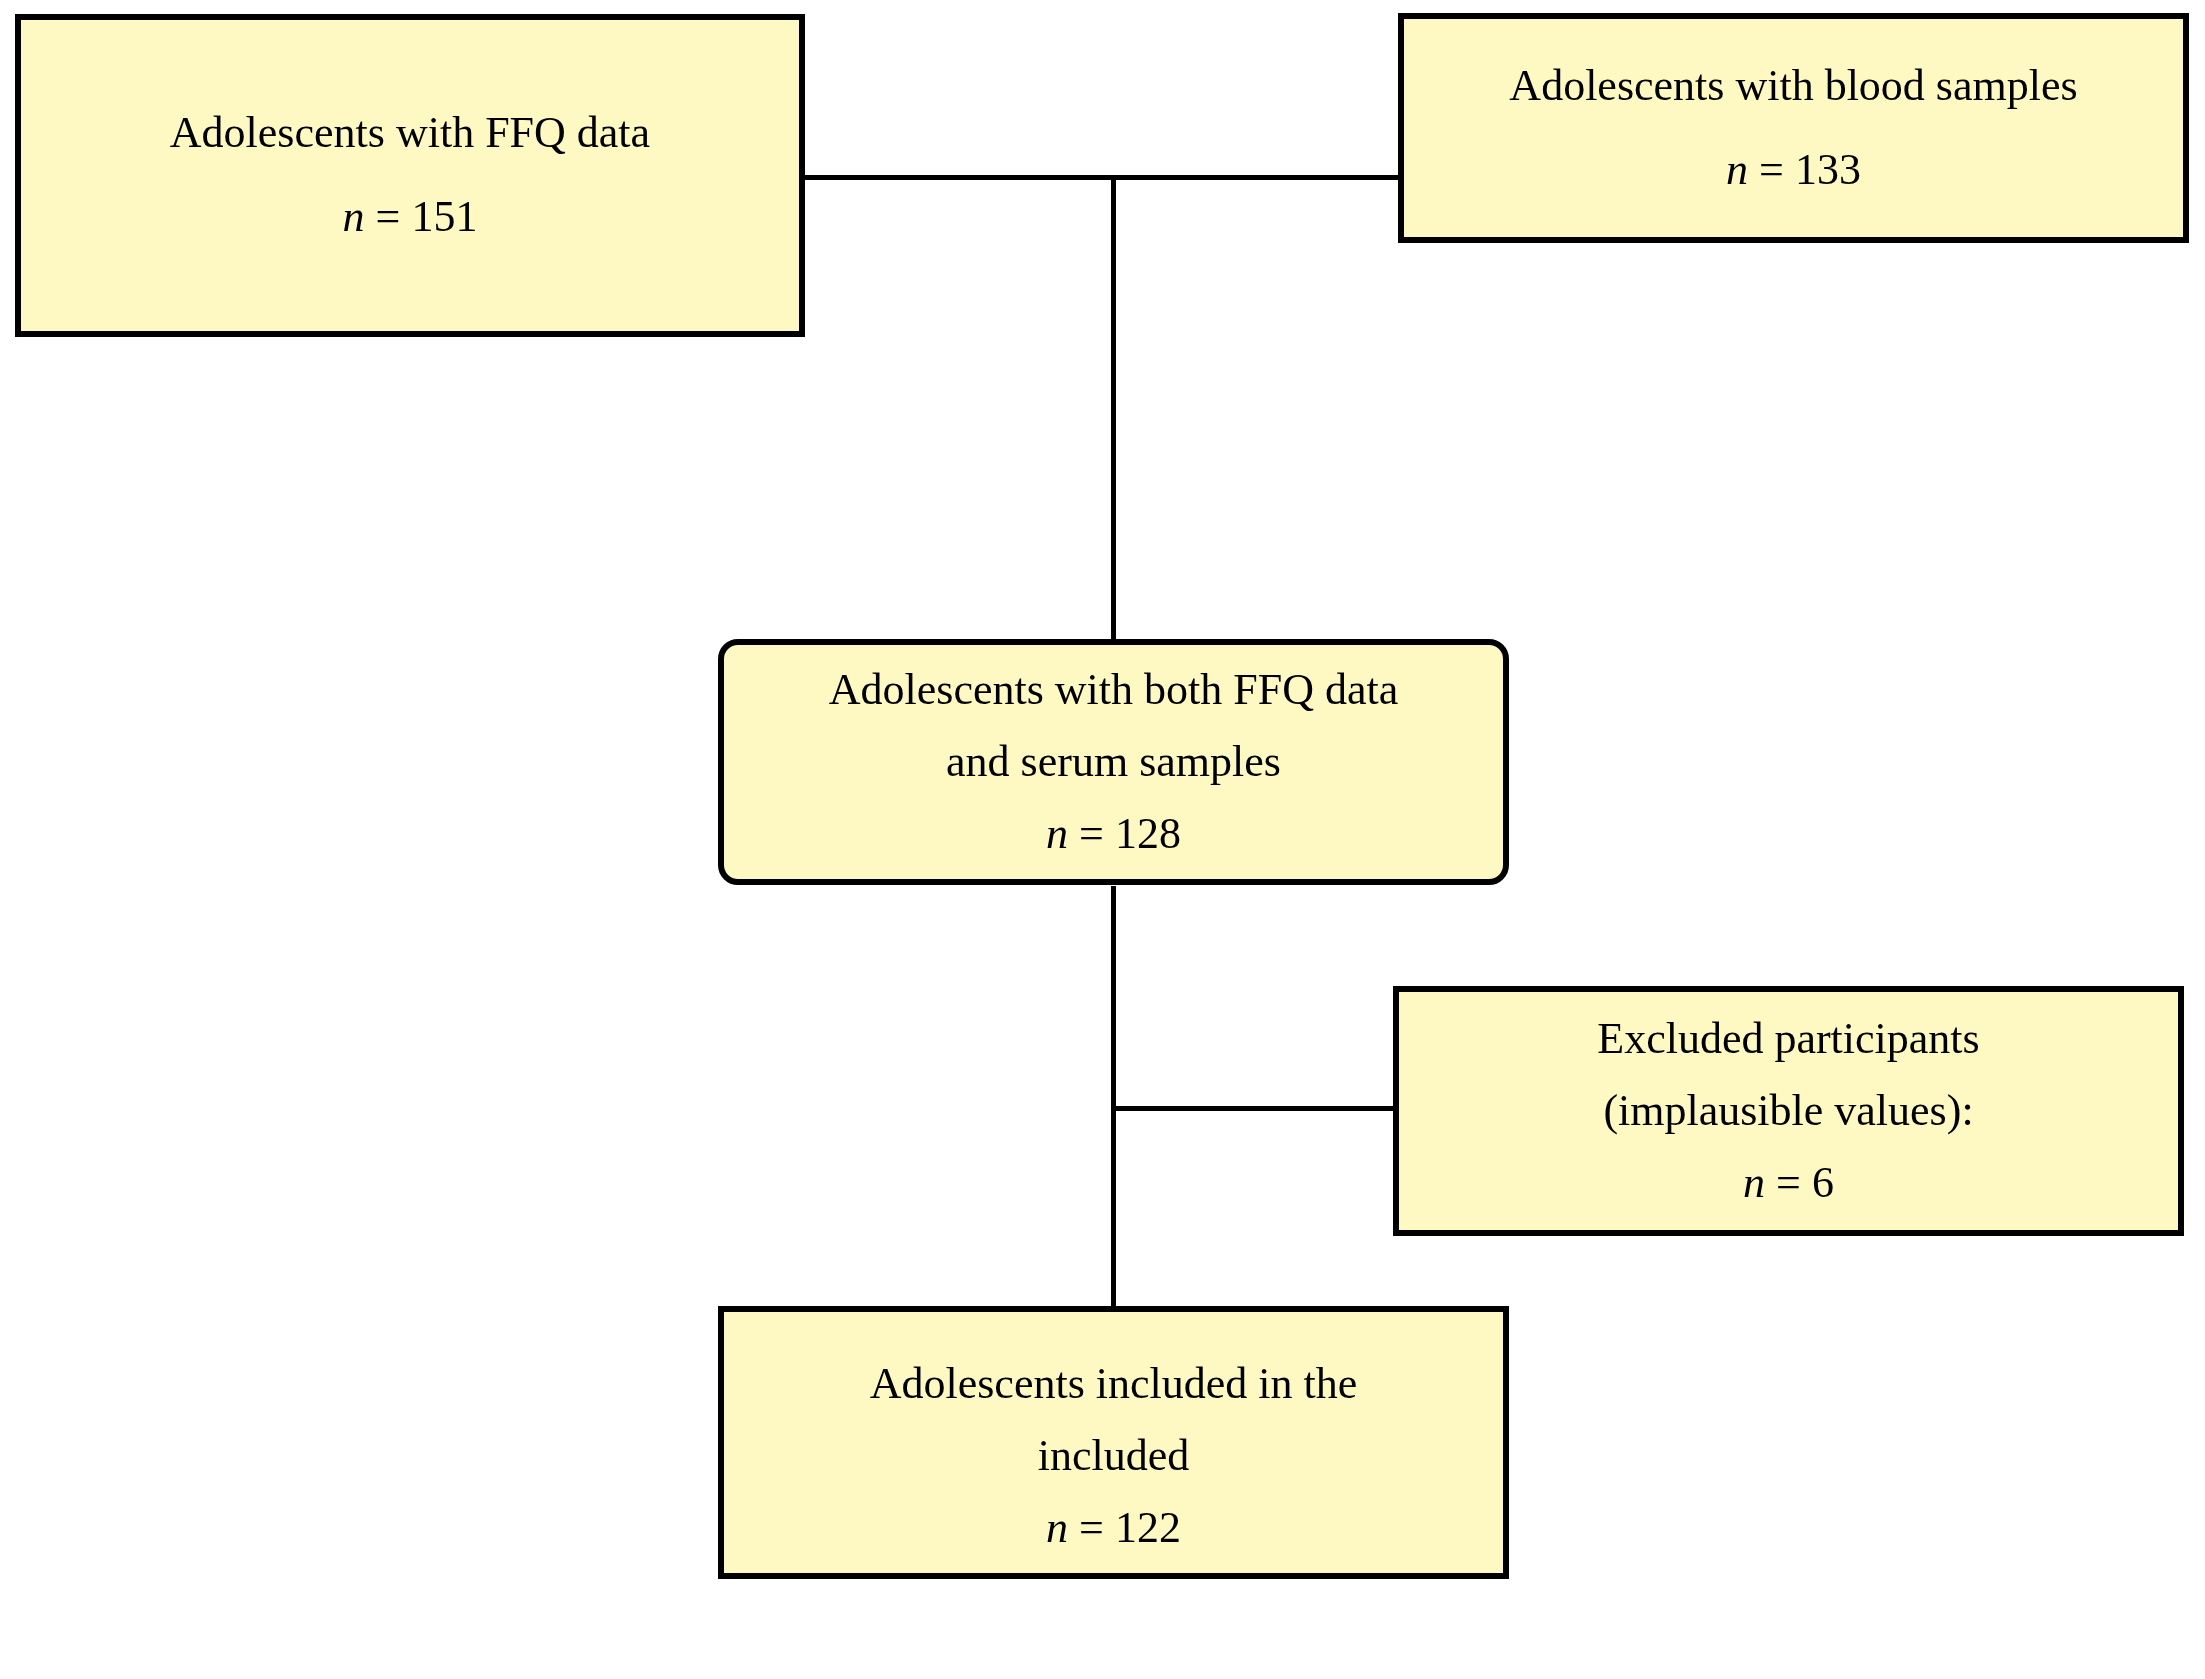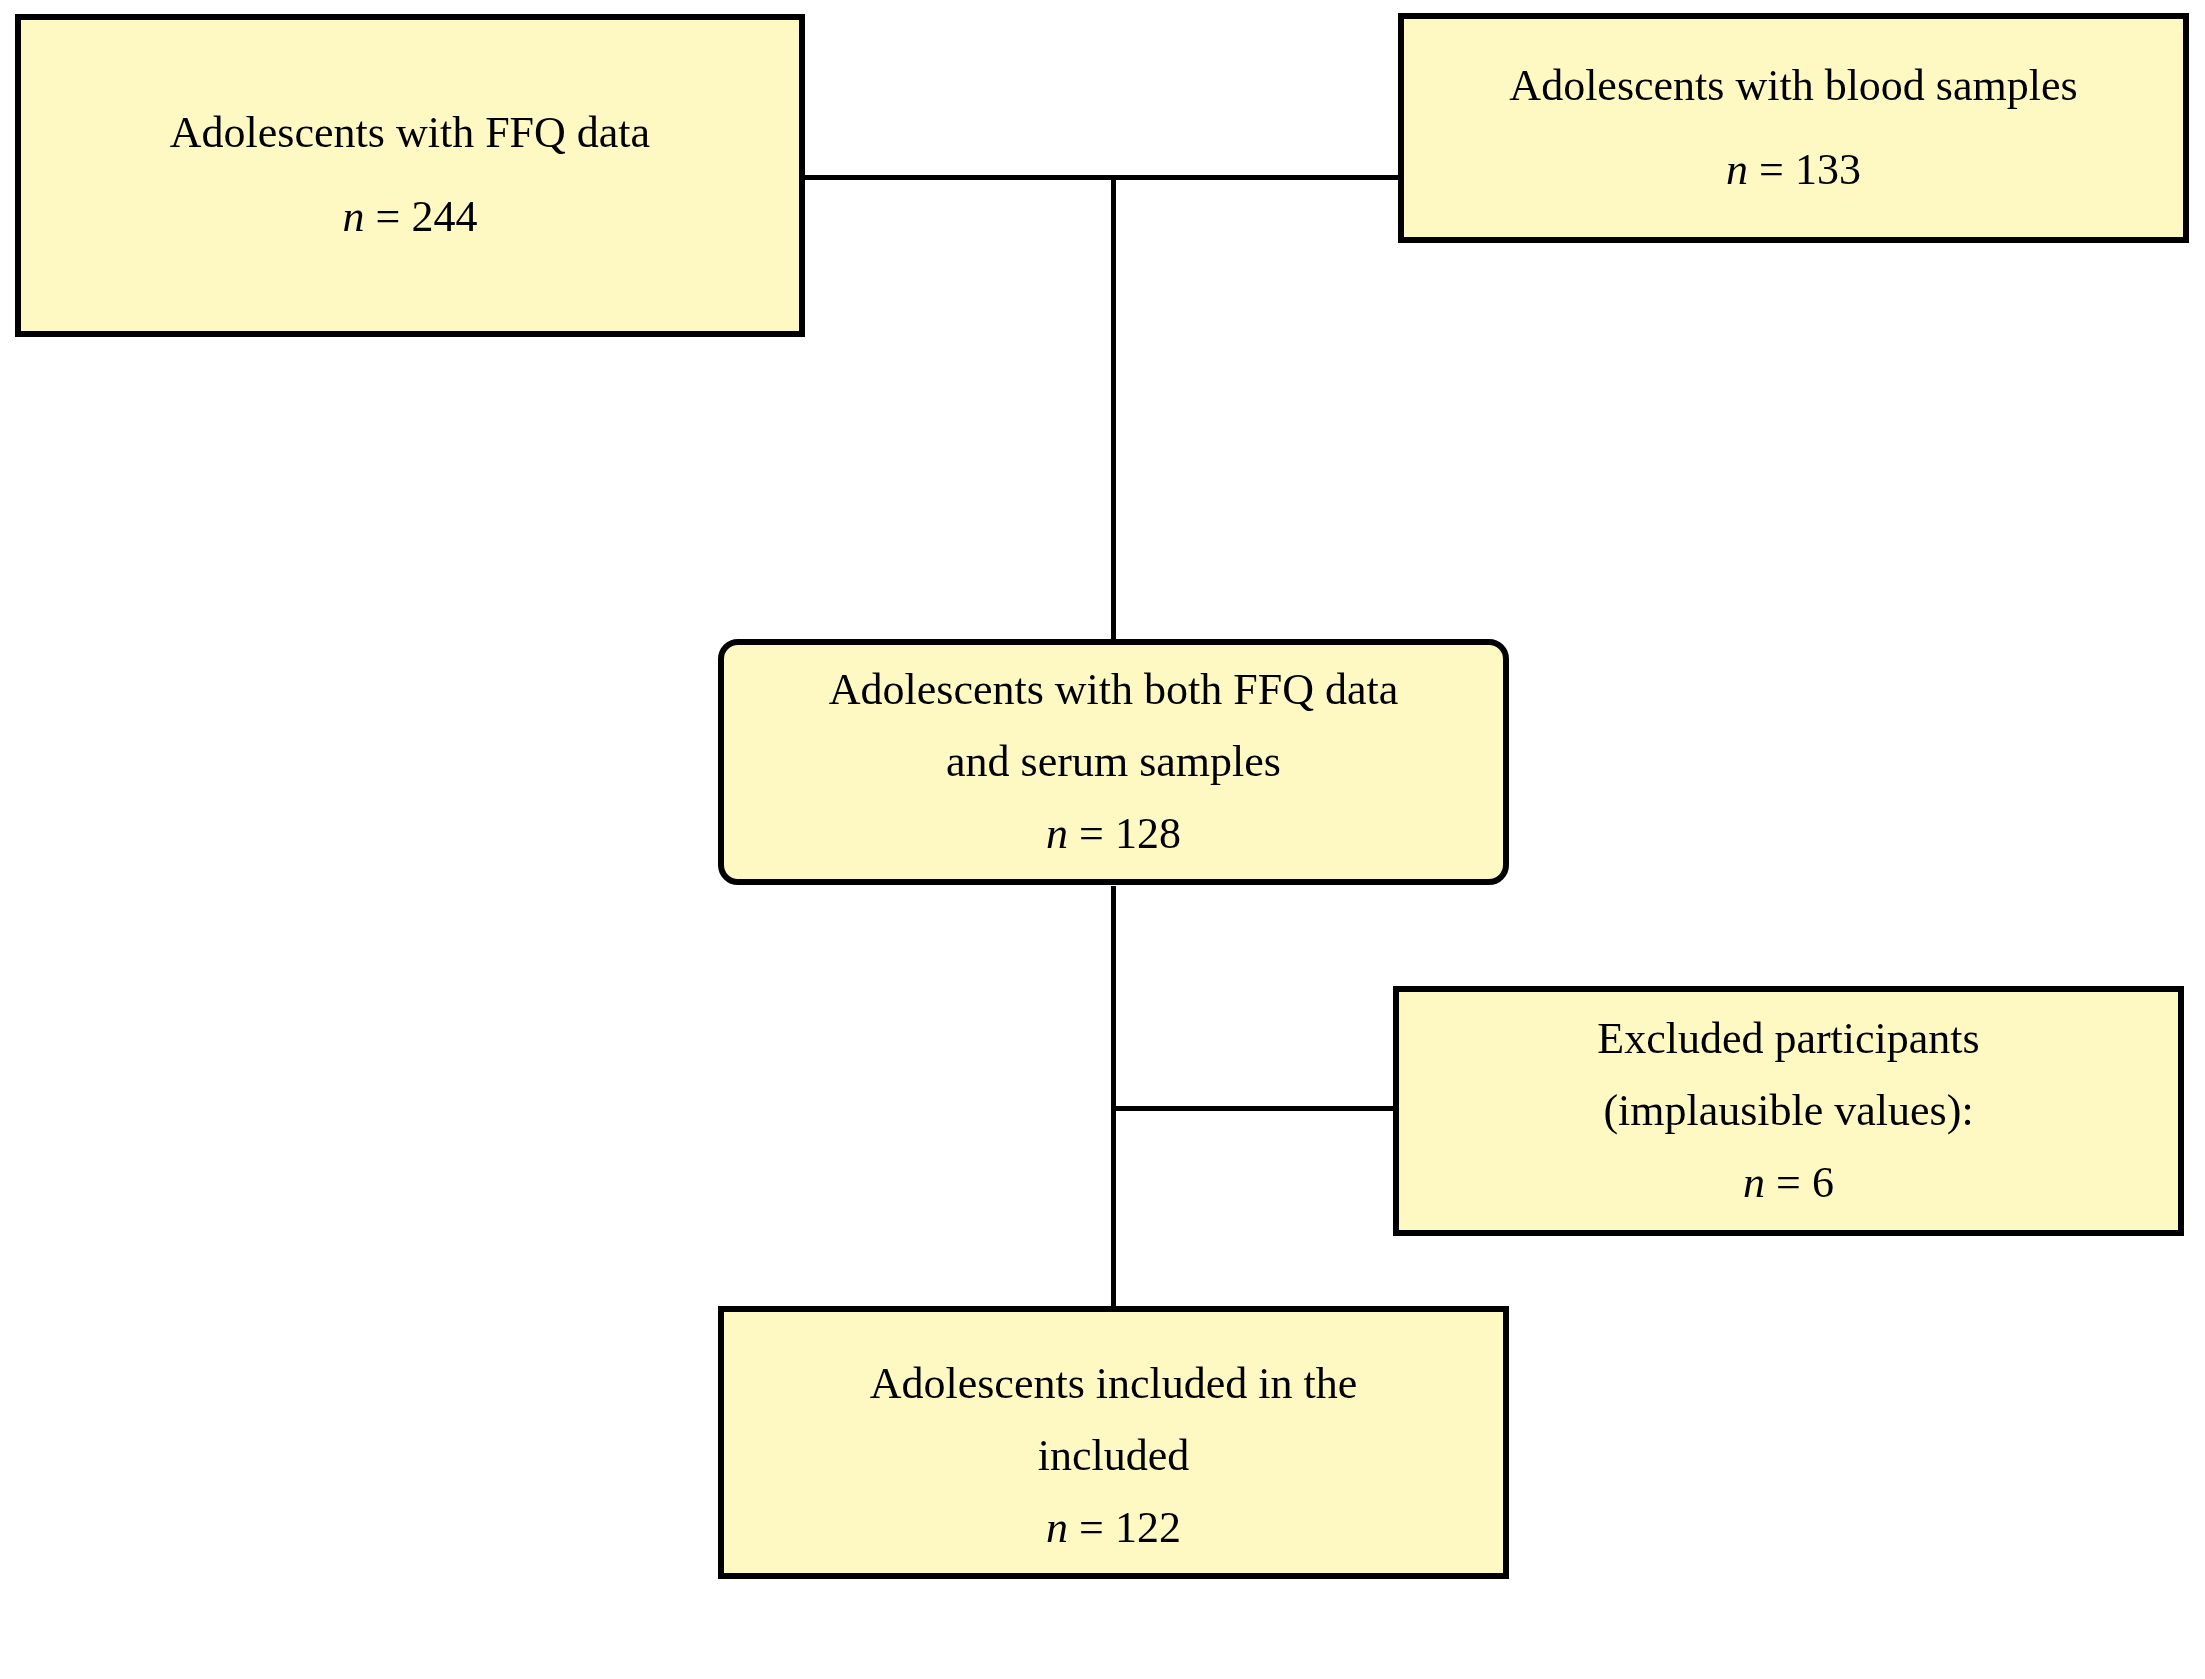--- a/index.html
+++ b/index.html
@@ -57,21 +57,21 @@
 <div class="canvas">
 
   <div class="connector" id="line-top-horizontal"></div>
   <div class="connector" id="line-merge-vertical"></div>
   <div class="connector" id="line-both-to-included"></div>
   <div class="connector" id="line-exclusion-branch"></div>
 
   <div class="node two-line" id="box-ffq">
     <div class="line">Adolescents with FFQ data</div>
     <div class="line nline">
-      <i>n</i><span> = 244</span>
+      <i>n</i><span> = 151</span>
     </div>
   </div>
 
   <div class="node two-line" id="box-blood">
     <div class="line">Adolescents with blood samples</div>
     <div class="line nline">
       <i>n</i><span> = 133</span>
     </div>
   </div>
 

